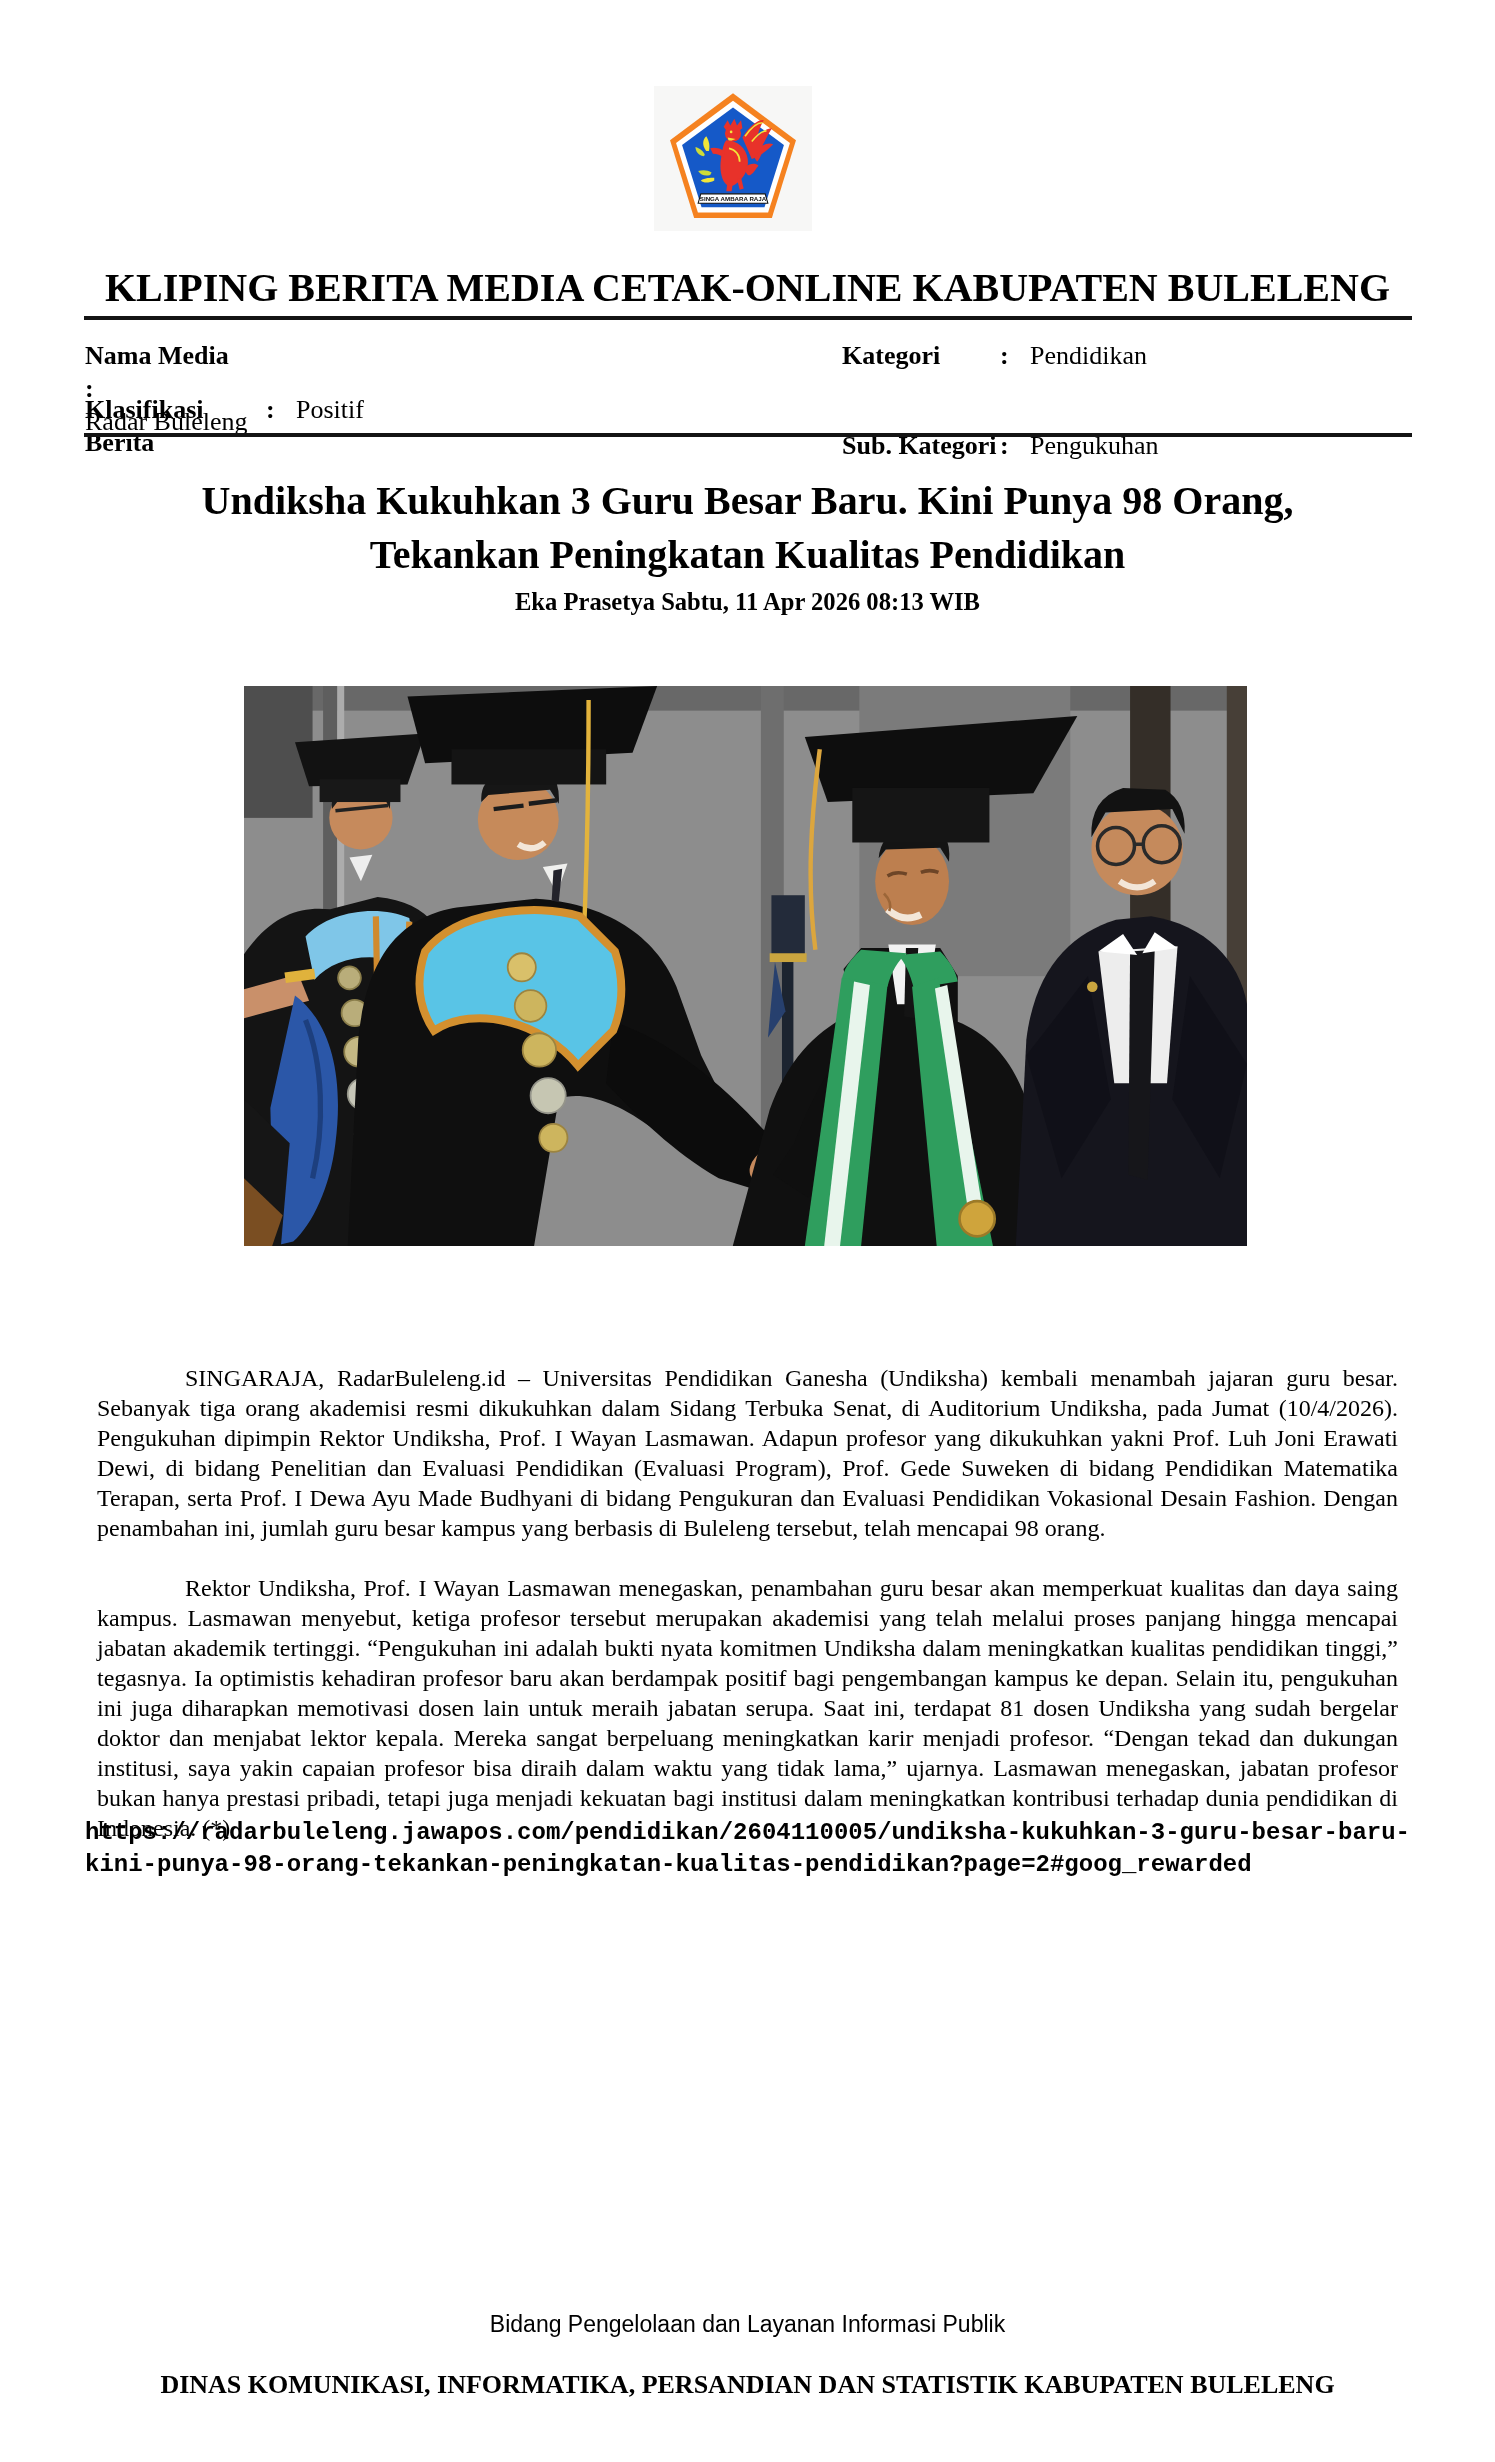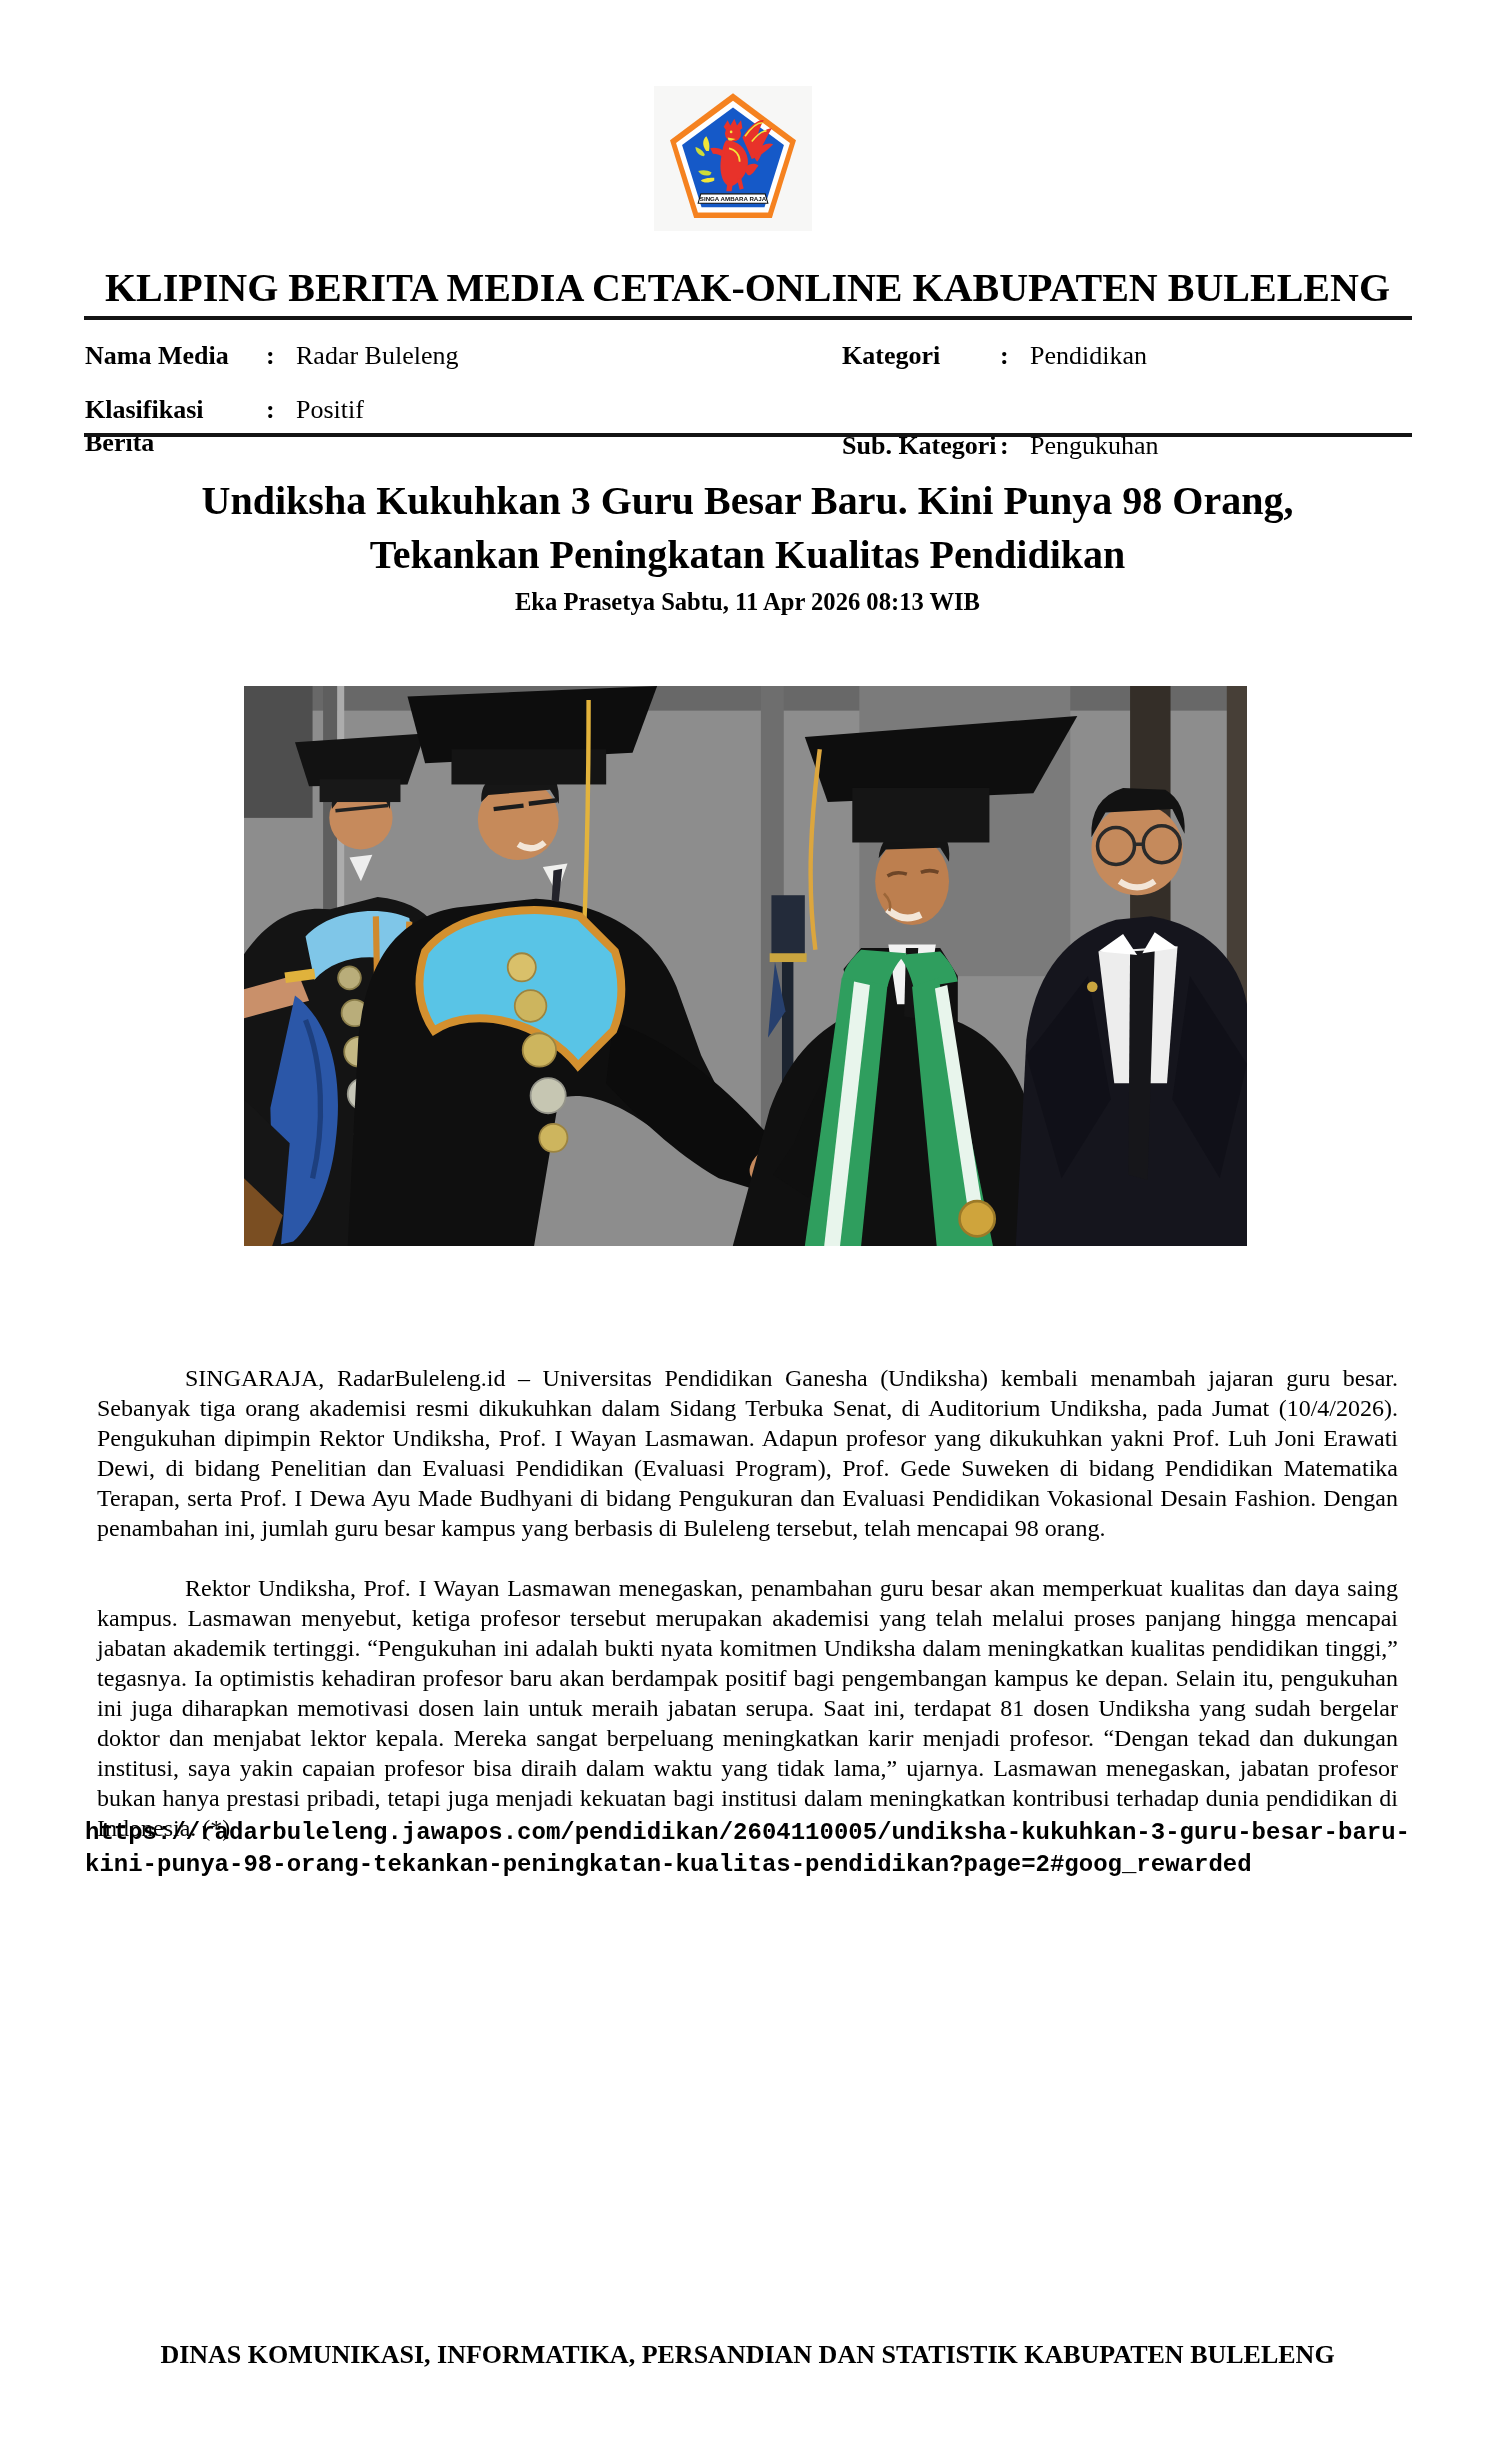--- a/index.html
+++ b/index.html
@@ -14,21 +14,21 @@
   
   .header-title{position:absolute;top:266px;left:0;width:100%;text-align:center;
     font-size:40px;font-weight:bold;letter-spacing:0px;line-height:44px;}
   .rule{position:absolute;left:84px;width:1328px;background:#141414;}
   .rule1{top:316px;height:4.4px;}
   .rule2{top:433px;height:3.5px;}
   
   .meta-row{position:absolute;display:flex;font-size:26px;line-height:33px;}
   .meta-row .lbl{font-weight:bold;}
   .meta-row .colon{font-weight:bold;}
-  .mL1{top:339px;left:85px;}  .mL2{top:393px;left:85px;}
+  .mL1{top:339px;left:85px;flex-direction:column;}  .mL2{top:393px;left:85px;}
   .mR1{top:339px;left:842px;} .mR2{top:393px;left:842px;margin-top:36px;}
   .mL1 .lbl,.mL2 .lbl{width:181px;}
   .mR1 .lbl,.mR2 .lbl{width:158px;}
   .meta-row .colon{width:30px;text-align:left;}
   
   .article-head{position:absolute;top:474px;left:0;width:100%;text-align:center;}
   .article-title{font-size:40px;font-weight:bold;line-height:54px;}
   .byline{font-size:24.6px;font-weight:bold;line-height:32px;margin-top:3.5px;}
   
   .photo{position:absolute;top:686px;left:244px;width:1003px;height:560px;overflow:hidden;background:#8d8d8d;}
@@ -250,17 +250,18 @@
   </div>
 
   <div class="body-text">
     <p>SINGARAJA, RadarBuleleng.id – Universitas Pendidikan Ganesha (Undiksha) kembali menambah jajaran guru besar.  Sebanyak tiga orang akademisi resmi dikukuhkan dalam Sidang Terbuka Senat, di Auditorium Undiksha, pada Jumat (10/4/2026). Pengukuhan dipimpin Rektor Undiksha, Prof. I Wayan Lasmawan.  Adapun profesor yang dikukuhkan yakni Prof. Luh Joni Erawati Dewi, di bidang Penelitian dan Evaluasi Pendidikan (Evaluasi Program), Prof. Gede Suweken di bidang Pendidikan Matematika Terapan, serta Prof. I Dewa Ayu Made Budhyani di bidang Pengukuran dan Evaluasi Pendidikan Vokasional Desain Fashion. Dengan penambahan ini, jumlah guru besar kampus yang berbasis di Buleleng tersebut, telah mencapai 98 orang.</p>
     <p>Rektor Undiksha, Prof. I Wayan Lasmawan menegaskan, penambahan guru besar akan memperkuat kualitas dan daya saing kampus. Lasmawan menyebut, ketiga profesor tersebut merupakan akademisi yang telah melalui proses panjang hingga mencapai jabatan akademik tertinggi. “Pengukuhan ini adalah bukti nyata komitmen Undiksha dalam meningkatkan kualitas pendidikan tinggi,” tegasnya. Ia optimistis kehadiran profesor baru akan berdampak positif bagi pengembangan kampus ke depan. Selain itu, pengukuhan ini juga diharapkan memotivasi dosen lain untuk meraih jabatan serupa. Saat ini, terdapat 81 dosen Undiksha yang sudah bergelar doktor dan menjabat lektor kepala. Mereka sangat berpeluang meningkatkan karir menjadi profesor. “Dengan tekad dan dukungan institusi, saya yakin capaian profesor bisa diraih dalam waktu yang tidak lama,” ujarnya. Lasmawan menegaskan, jabatan profesor bukan hanya prestasi pribadi, tetapi juga menjadi kekuatan bagi institusi dalam meningkatkan kontribusi terhadap dunia pendidikan di Indonesia. (*)</p>
   </div>
 
   <div class="url-block">https://radarbuleleng.jawapos.com/pendidikan/2604110005/undiksha-kukuhkan-3-guru-besar-baru-kini-punya-98-orang-tekankan-peningkatan-kualitas-pendidikan?page=2#goog_rewarded</div>
 
   <div class="footer">
+    <div class="footer-line1">Bidang Pengelolaan dan Layanan Informasi Publik</div>
     <div class="footer-line2">DINAS KOMUNIKASI, INFORMATIKA, PERSANDIAN DAN STATISTIK KABUPATEN BULELENG</div>
   </div>
 
 </div>
 
 
 </body></html>

